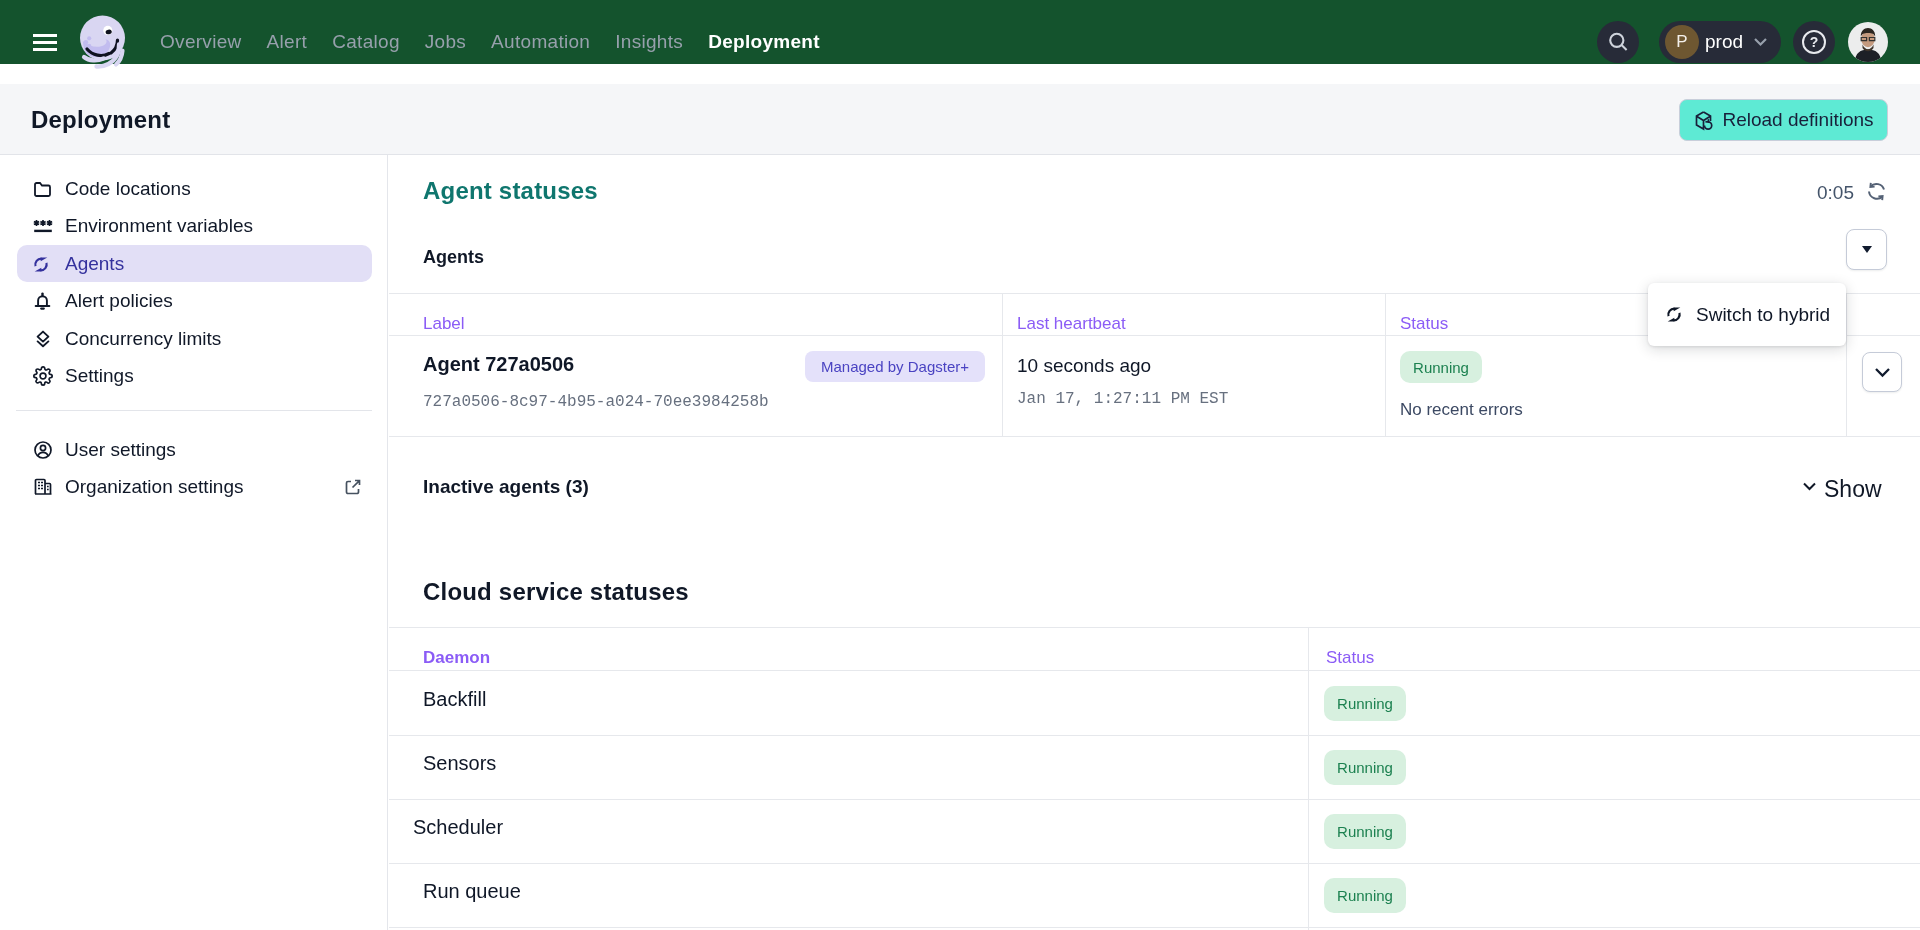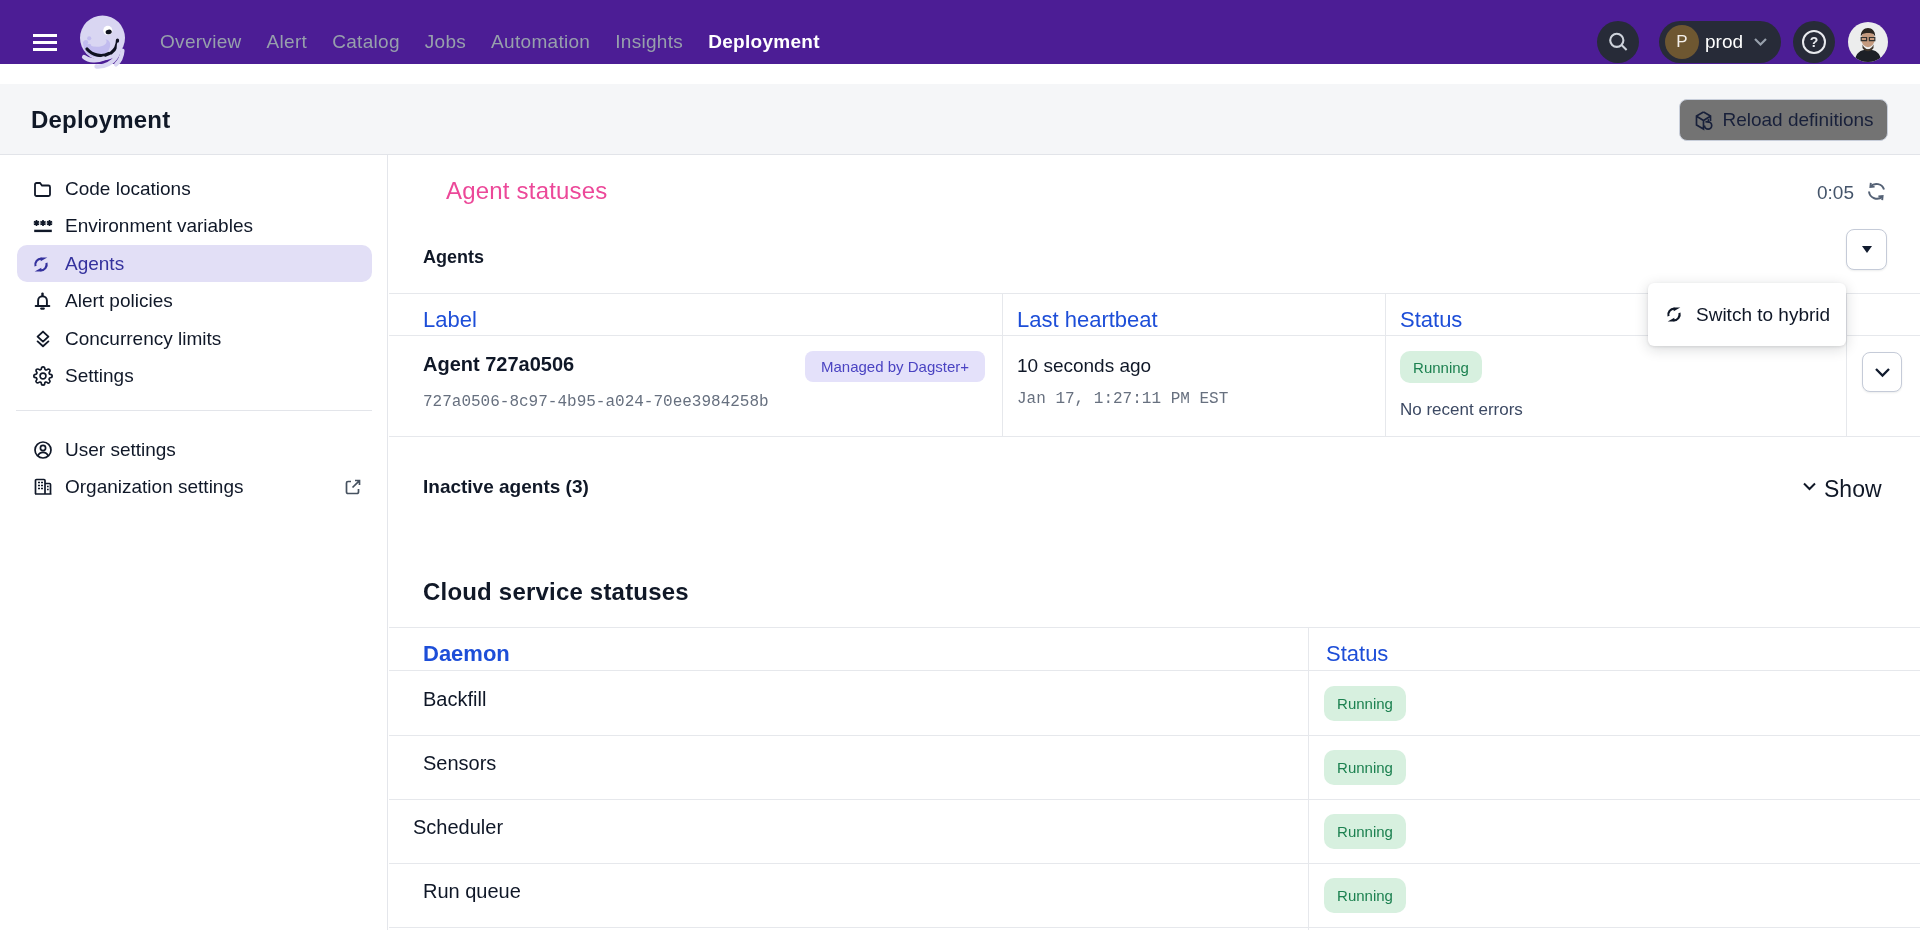--- a/index.html
+++ b/index.html
@@ -1,41 +1,41 @@
 <!DOCTYPE html>
 <html><head>
 <meta charset="utf-8">
 <style>
   * { margin:0; padding:0; box-sizing:border-box; }
   html,body { width:1920px; height:930px; overflow:hidden; }
   body { font-family:"Liberation Sans", sans-serif; background:#fff; position:relative; }
   .abs { position:absolute; }
   
-  #topbar { position:absolute; left:0; top:0; width:1920px; height:64px; background:#4c1d95;padding-left:40px; }
+  #topbar { position:absolute; left:0; top:0; width:1920px; height:64px; background:#14532d;padding-left:40px; }
   .nav { position:absolute; left:160px; top:0; height:84px; display:flex; align-items:center; gap:25px; font-size:19px; letter-spacing:.3px; color:#97a0ac; }
   .nav .active { color:#fff; font-weight:bold; }
   .circbtn { position:absolute; top:21px; width:42px; height:42px; border-radius:50%; background:#272b38; display:flex; align-items:center; justify-content:center; }
   #prodpill { position:absolute; left:1659px; top:21px; width:122px; height:42px; border-radius:21px; background:#272b38; }
   #prodpill .pcirc { position:absolute; left:6px; top:4px; width:34px; height:34px; border-radius:50%; background:#6e5731; color:#f4f0ea; font-size:17px; display:flex; align-items:center; justify-content:center; }
   #prodpill .ptxt { position:absolute; left:46px; top:0; height:42px; display:flex; align-items:center; color:#fff; font-size:19px; }
   
   #pagebar { position:absolute; left:0; top:84px; width:1920px; height:71px; background:#f5f6f8; border-bottom:1px solid #e2e4e9; }
   #pagebar h1 { position:absolute; left:31px; top:0; height:71px; display:flex; align-items:center; font-size:24px; color:#101827; letter-spacing:.2px;}
-  #reloadbtn { position:absolute; left:1679px; top:99px; width:209px; height:42px; border-radius:8px; border:1px solid #c8ceda; background:#737373; display:flex; align-items:center; justify-content:center; gap:8px; font-size:19px; color:#18203a; }
+  #reloadbtn { position:absolute; left:1679px; top:99px; width:209px; height:42px; border-radius:8px; border:1px solid #c8ceda; background:#5eead4; display:flex; align-items:center; justify-content:center; gap:8px; font-size:19px; color:#18203a; }
   
   #sidebar { position:absolute; left:0; top:155px; width:388px; height:775px; background:#fff; border-right:1px solid #e4e6eb; }
   .sitem { position:absolute; left:0; width:388px; height:38px; display:flex; align-items:center; font-size:19px; color:#101828; }
   .sitem svg { position:absolute; left:33px; }
   .sitem .lbl { position:absolute; left:65px; }
   #selpill { position:absolute; left:17px; top:90px; width:355px; height:37px; border-radius:10px; background:#e2dff6; }
   
   #main { position:absolute; left:389px; top:155px; width:1531px; height:775px; background:#fff; }
   .hline { position:absolute; background:#e6e8ec; height:1px; }
   .vline { position:absolute; background:#e6e8ec; width:1px; }
-  .colhead { position:absolute; font-size:22px; color:#1d4ed8; }
+  .colhead { position:absolute; font-size:17px; color:#8b5cf6;margin-top:7px; }
   .cell { position:absolute; font-size:19px; color:#0f1727; }
   .mono { font-family:"Liberation Mono", monospace; font-size:16px; color:#67707f; }
   .chip-green { position:absolute; width:82px; height:32px; border-radius:10px; background:#d7f0df; color:#1c8150; font-size:15px; display:flex; align-items:center; justify-content:center; }
   .sqbtn { position:absolute; width:41px; height:41px; border-radius:8px; border:1px solid #c5cbd8; background:#fff; box-shadow:0 1px 2px rgba(16,22,26,.08); display:flex; align-items:center; justify-content:center; }
 </style>
 </head>
 <body>
 
 <div id="topbar">
   <div class="abs" style="left:33px; top:34px; width:24px; height:17px;">
@@ -183,21 +183,21 @@
       </svg>
     <span class="lbl">Organization settings</span>
     <svg style="position:absolute; left:344px;" width="18" height="18" viewBox="0 0 18 18" fill="none" stroke="#45515f" stroke-width="1.7">
         <path d="M7 3.5 H4 a1.5 1.5 0 0 0 -1.5 1.5 v9 a1.5 1.5 0 0 0 1.5 1.5 h9 a1.5 1.5 0 0 0 1.5 -1.5 v-3"></path>
         <path d="M11 2.5 h4.5 v4.5 M15.2 2.8 L8.5 9.5"></path>
       </svg>
   </div>
 </div>
 
 <div id="main"></div>
-<div class="abs" style="left:446px; top:177px; font-size:24px; font-weight:normal; color:#ec4899; letter-spacing:.2px;">Agent statuses</div>
+<div class="abs" style="left:423px; top:177px; font-size:24px; font-weight:bold; color:#0f766e; letter-spacing:.2px;">Agent statuses</div>
 <div class="abs" style="left:1817px; top:182px; font-size:19px; color:#44546a;">0:05</div>
 <svg class="abs" style="left:1866px; top:181px;" width="21" height="21" viewBox="0 0 21 21" fill="none" stroke="#546175" stroke-width="2">
   <path d="M18 8.5 A8 8 0 0 0 4.5 5.5"></path>
     <path d="M3 10.5 A8 8 0 0 0 16.5 15.5"></path>
   <path d="M4.8 1.8 L4.4 6 L8.6 5.6" fill="none" stroke-width="1.9"></path>
   <path d="M16.2 19.2 L16.6 15 L12.4 15.4" fill="none" stroke-width="1.9"></path>
 </svg>
 <div class="abs" style="left:423px; top:247px; font-size:18px; font-weight:bold; color:#101827;">Agents</div>
 <div class="sqbtn" style="left:1846px; top:229px;">
   <div style="width:0;height:0;border-left:5.5px solid transparent;border-right:5.5px solid transparent;border-top:7px solid #111b2e;"></div>

